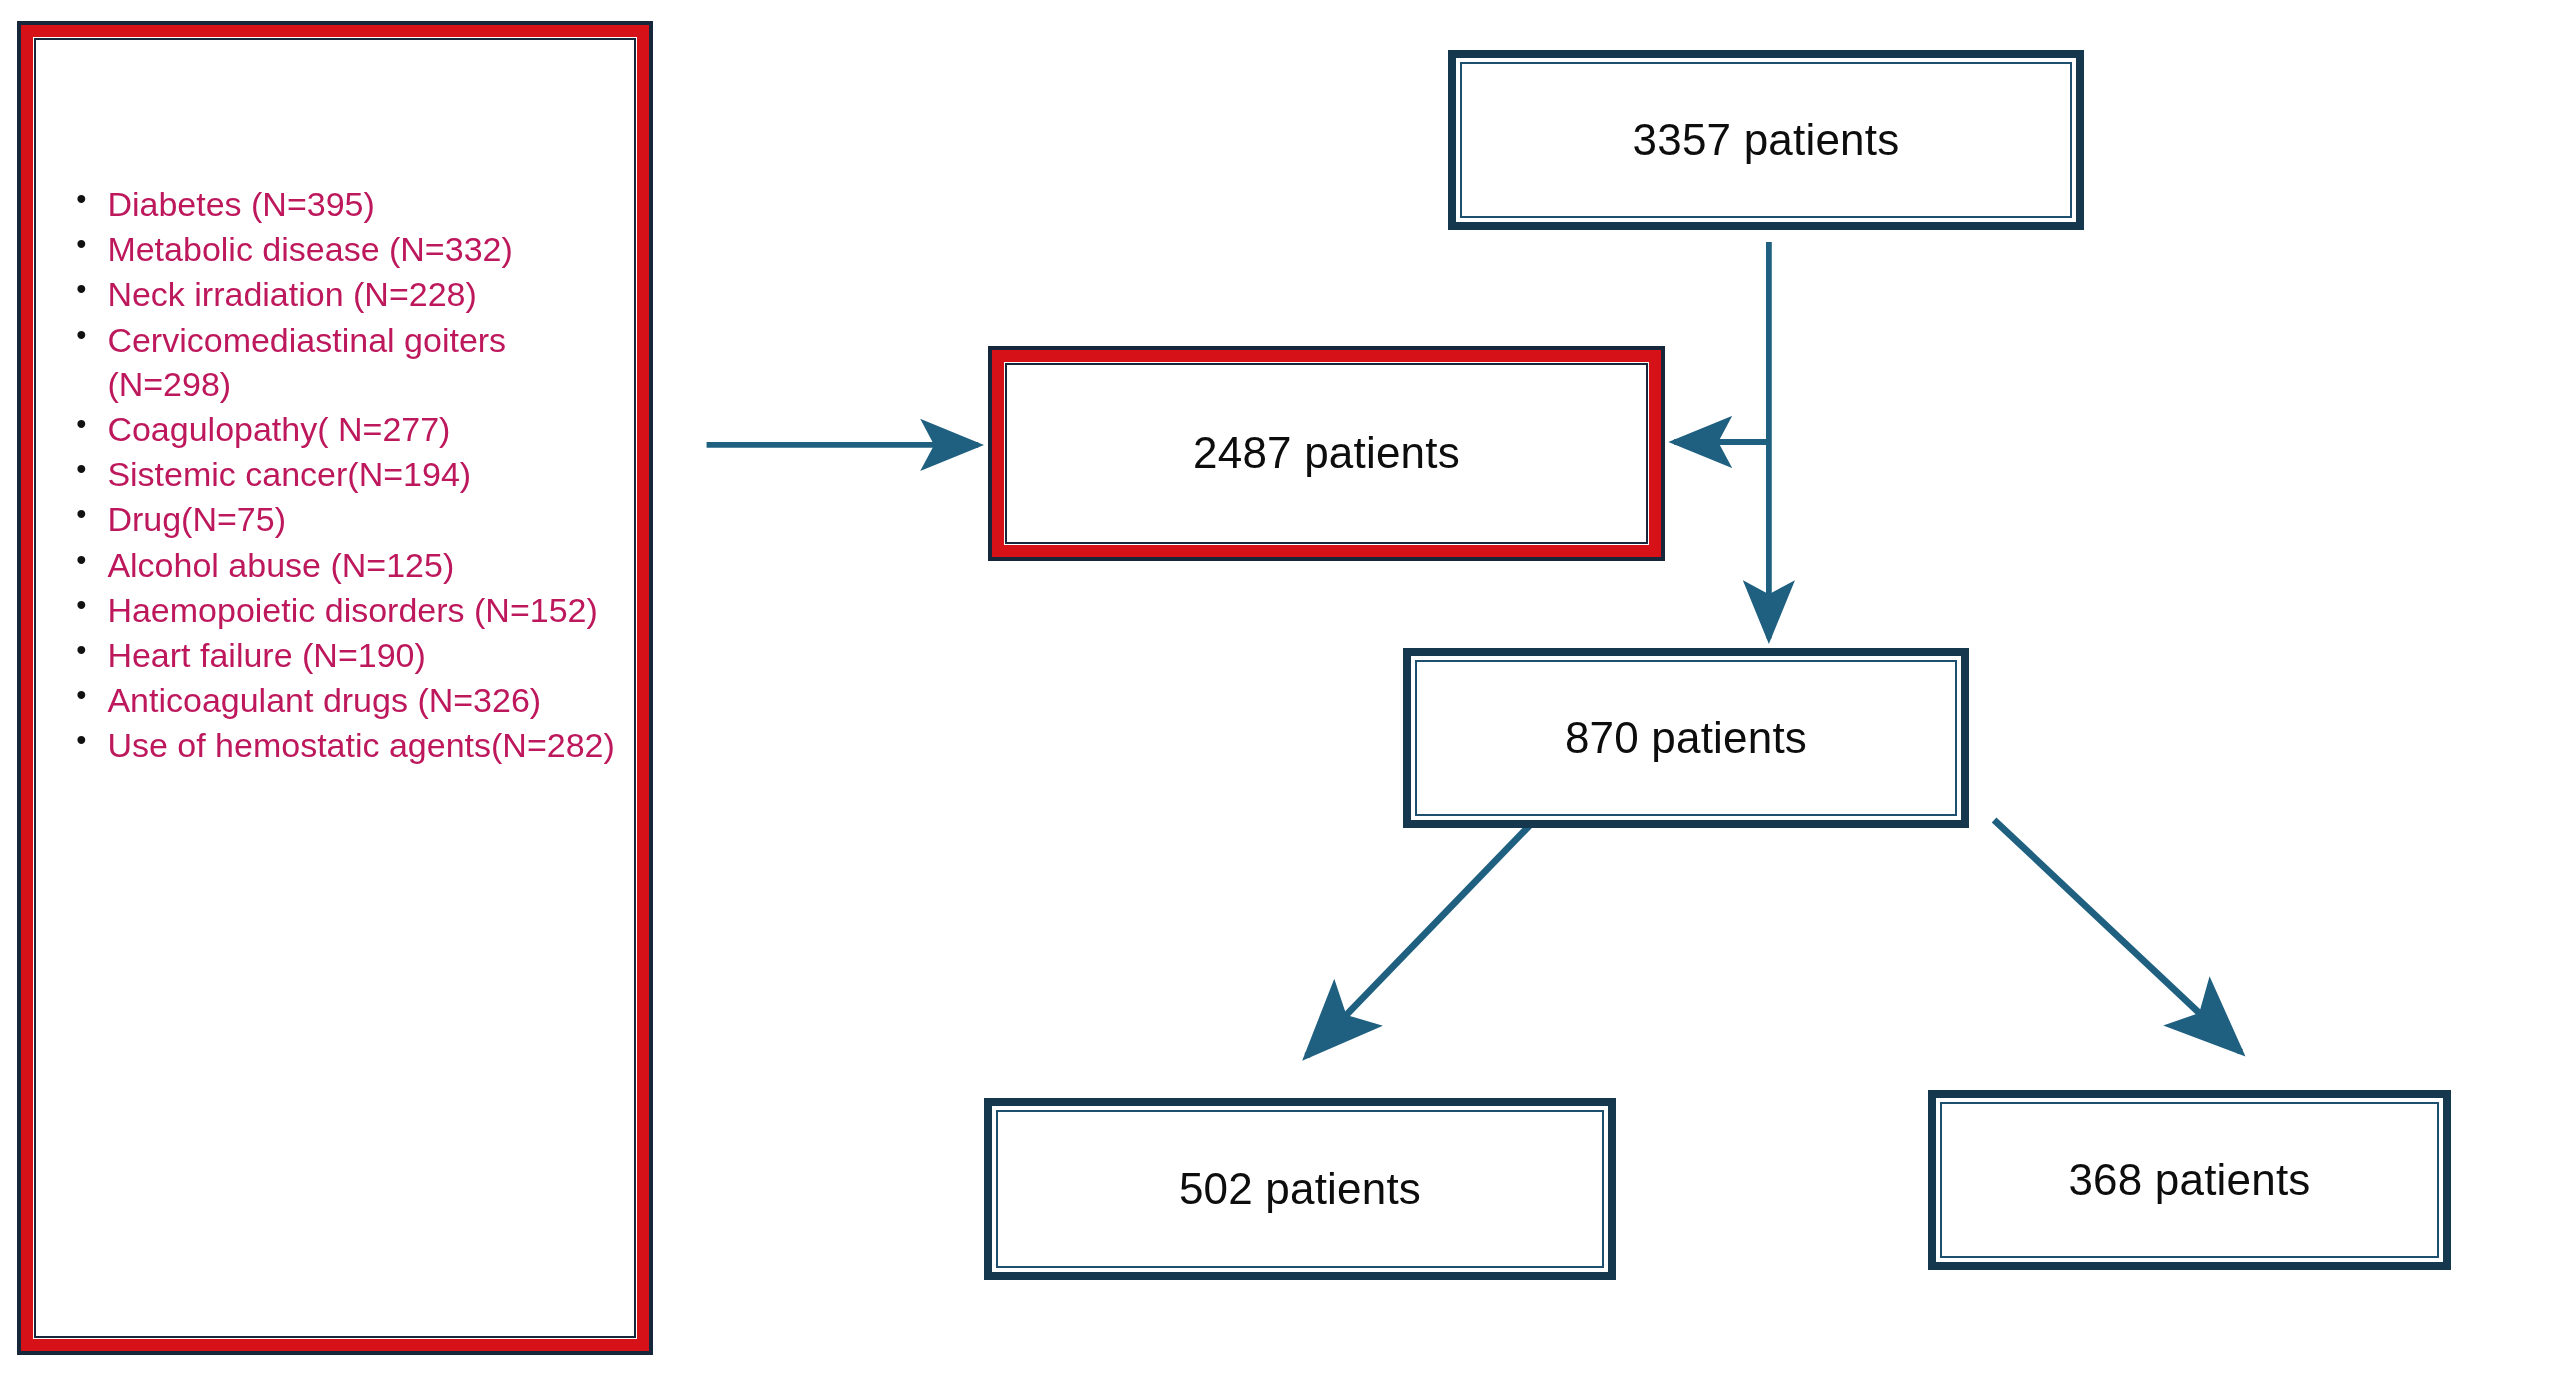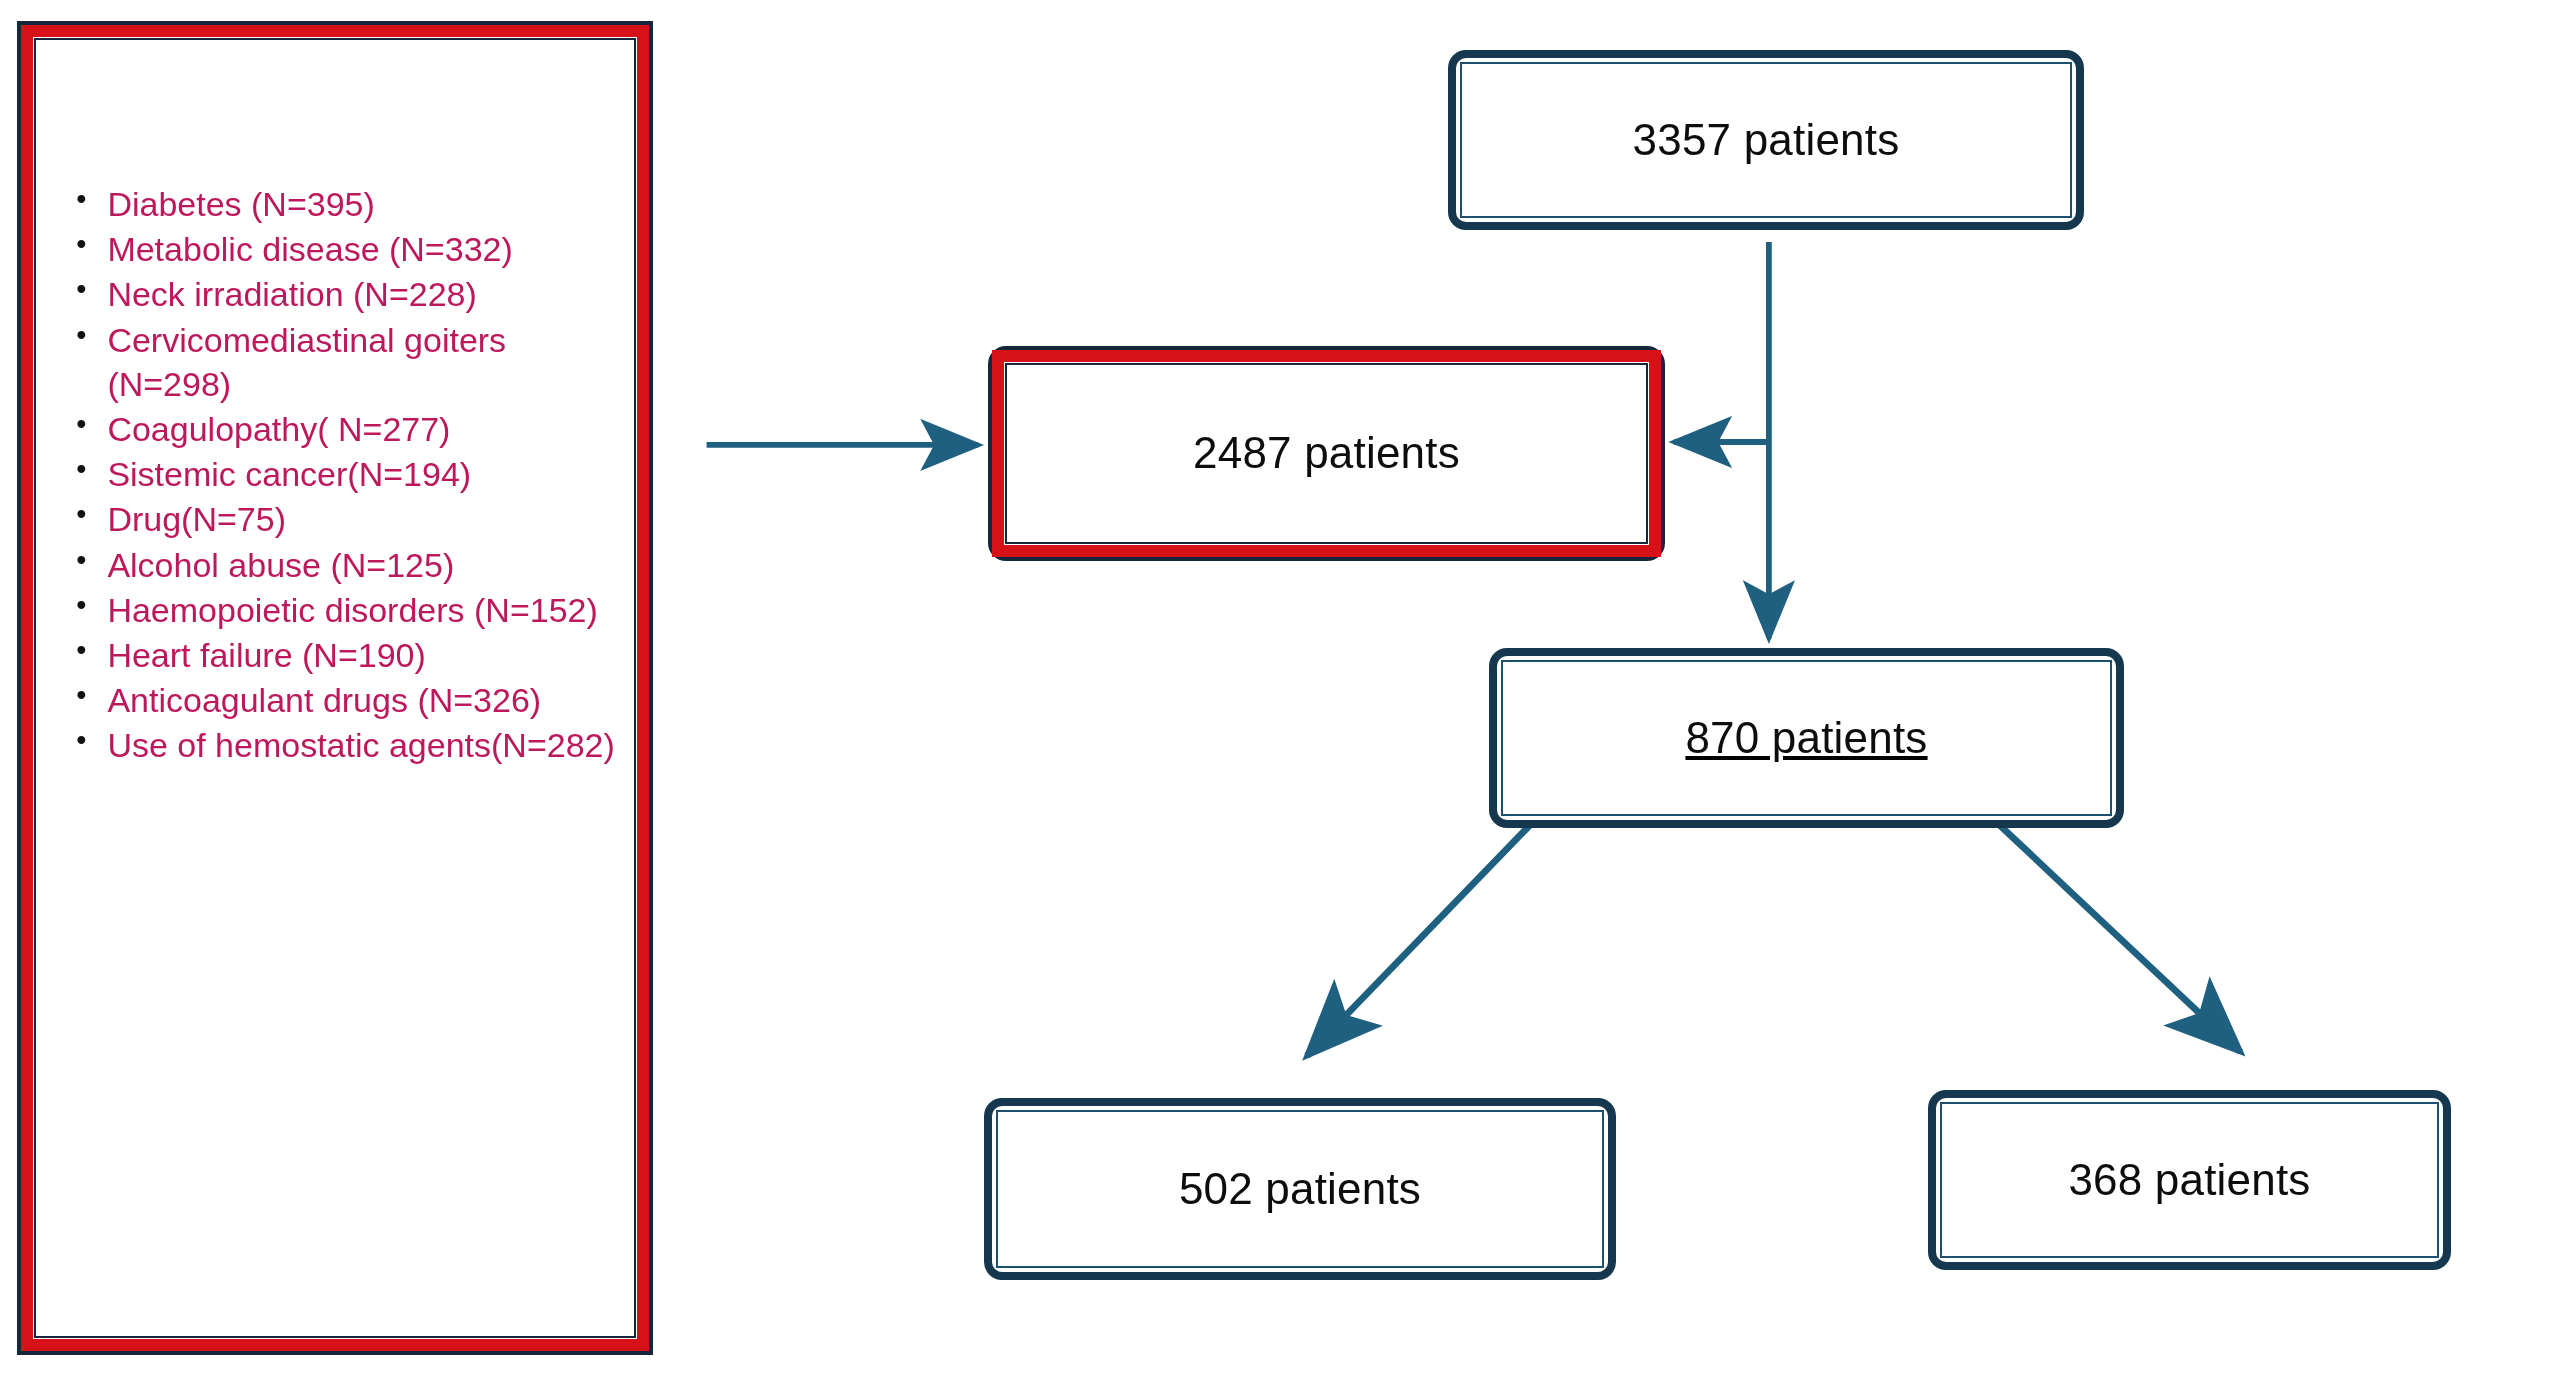--- a/index.html
+++ b/index.html
@@ -29,21 +29,20 @@
   }
   
   .node {
     position: absolute;
     box-sizing: border-box;
     background: #ffffff;
     z-index: 3;
     display: flex;
     align-items: center;
     justify-content: flex-end;
-    border-radius: 18px;
   }
   
   .node.navy {
     border: 8.7px solid #16384f;
     padding: 3.9px;
   }
   .node.navy > .inner {
     box-sizing: border-box;
     width: 100%;
     height: 100%;
@@ -173,21 +172,21 @@
       <span class="node-label">3357 patients</span>
     </div>
   </div>
 
   <div class="node red" style="left:988px; top:346px; width:677px; height:215px;">
     <div class="inner">
       <span class="node-label">2487 patients</span>
     </div>
   </div>
 
-  <div class="node navy" style="left:1489px; top:648px; width:635px; height:180px;text-decoration:underline;">
+  <div class="node navy" style="left:1403px; top:648px; width:566px; height:180px;">
     <div class="inner">
       <span class="node-label">870 patients</span>
     </div>
   </div>
 
   <div class="node navy" style="left:984px; top:1098px; width:632px; height:182px;">
     <div class="inner">
       <span class="node-label">502 patients</span>
     </div>
   </div>

